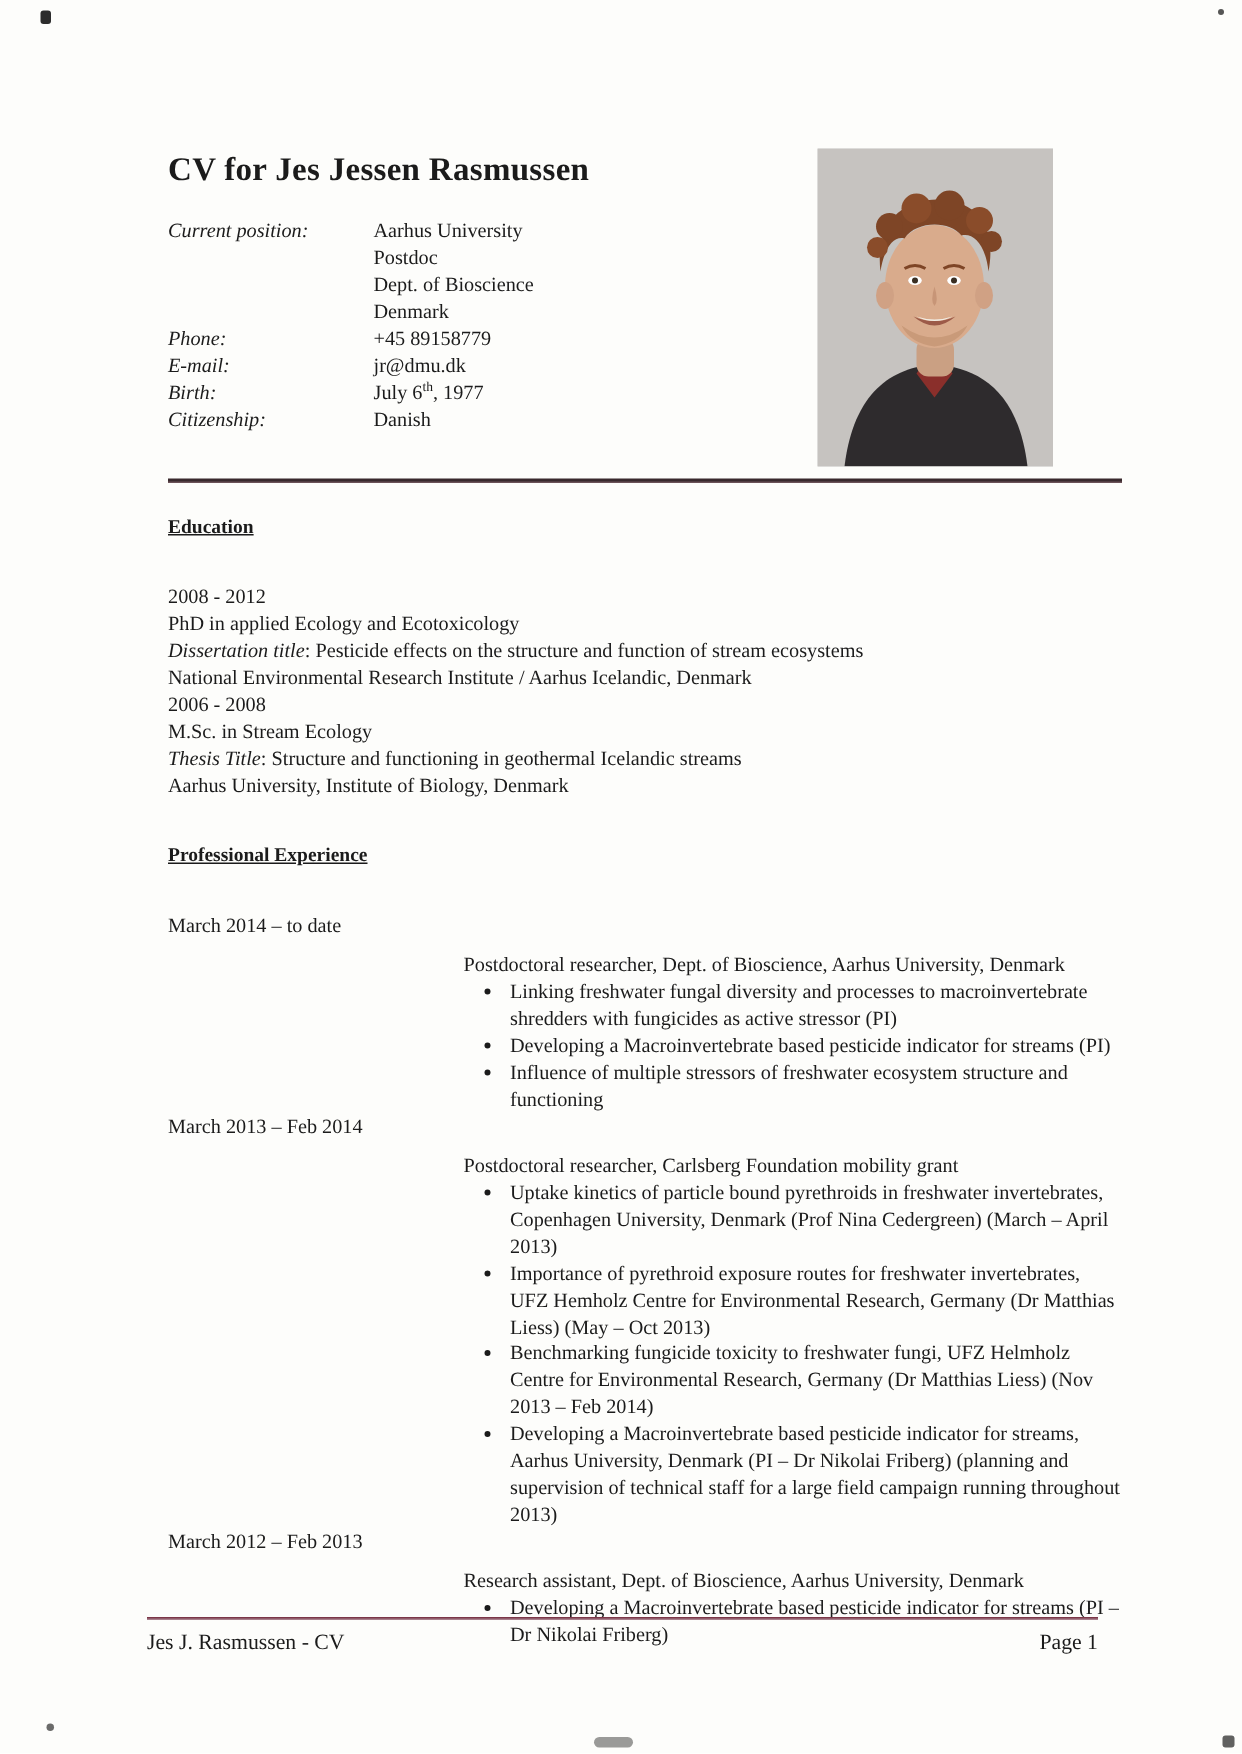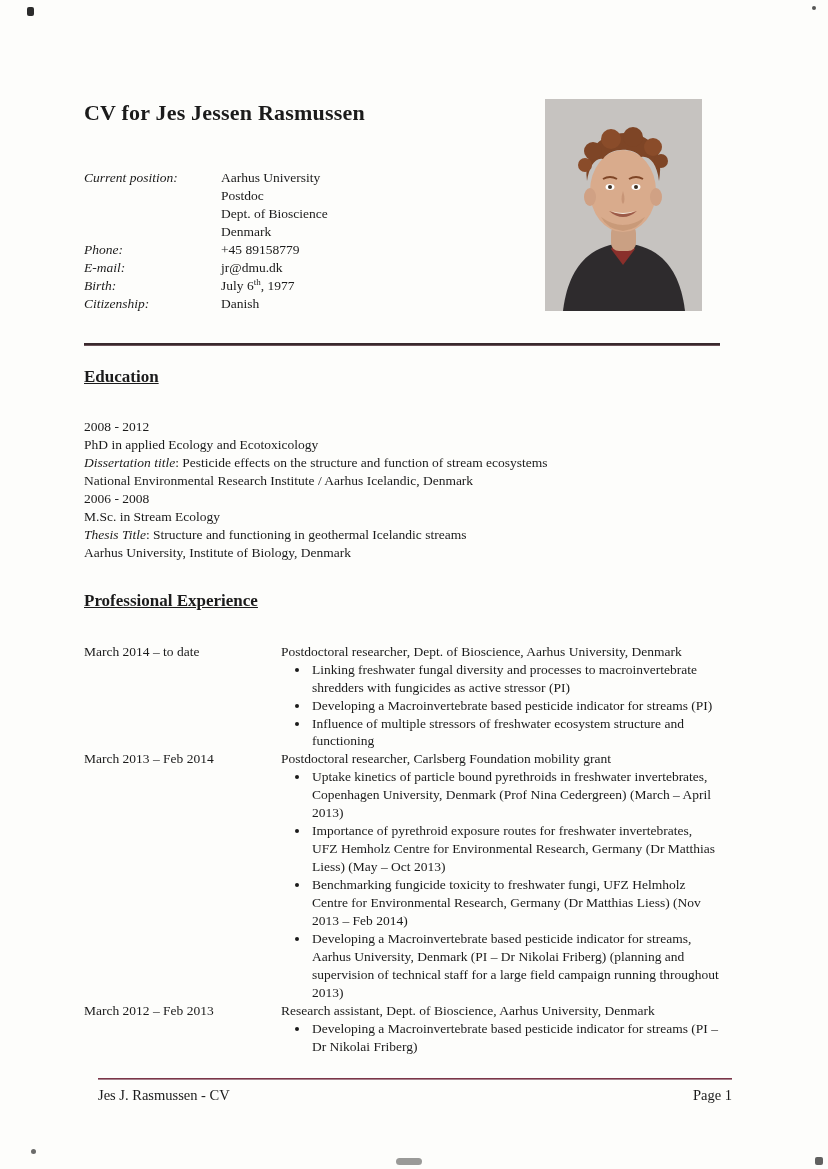--- a/index.html
+++ b/index.html
@@ -11,62 +11,62 @@
     margin: 0 auto;
     background: #fdfdfb;
     font-family: "Liberation Serif", serif;
     color: #1b1b1b;
     font-size: 13.5px;
     line-height: 1.33;
     overflow: hidden;
   }
   .content {
     position: absolute;
-    left: 84px;
+    left: 112px;
     top: 0;
     width: 636px;
   }
   .title {
     margin: 98px 0 0 0;
     font-size: 22px;
     font-weight: bold;
     letter-spacing: 0.2px;
   }
-  .personal { margin-top: 42px; width: 460px; }
+  .personal { margin-top: 18px; width: 460px; }
   .prow { display: flex; }
   .plabel { width: 137px; font-style: italic; flex-shrink: 0; }
   .pvalue { flex: 1; }
   sup { font-size: 9px; line-height: 0; }
 
   .rule-top {
     margin-top: 30px;
     height: 3px;
     background: #39292d;
     border-bottom: 1px solid #6b5258;
   }
 
   .section-heading {
-    font-size: 17px;
+    font-size: 13px;
     font-weight: bold;
     text-decoration: underline;
     margin: 0;
   }
   .edu-heading { margin-top: 20px; }
   .edu-list { margin-top: 30px; }
   .edu-entry { display: flex; flex-direction: column; }
   .edu-period { width: 124px; flex-shrink: 0; }
   .edu-body { flex: 1; }
   .edu-degree { font-weight: normal; }
   .italic { font-style: italic; }
 
   .exp-heading { margin-top: 28px; }
   .exp-list { margin-top: 30px; }
   .exp-entry { display: flex; }
   .exp-period { width: 197px; flex-shrink: 0; }
-  .exp-body { flex: 1; }
+  .exp-body { flex: 1; margin-top: 26px; }
   .exp-body ul { margin: 0; padding-left: 29px; }
   .exp-body li { padding-left: 2px; }
 
   .photo-frame {
     position: absolute;
     left: 545px;
     top: 99px;
     width: 157px;
     height: 212px;
     background: #c9c7c3;

